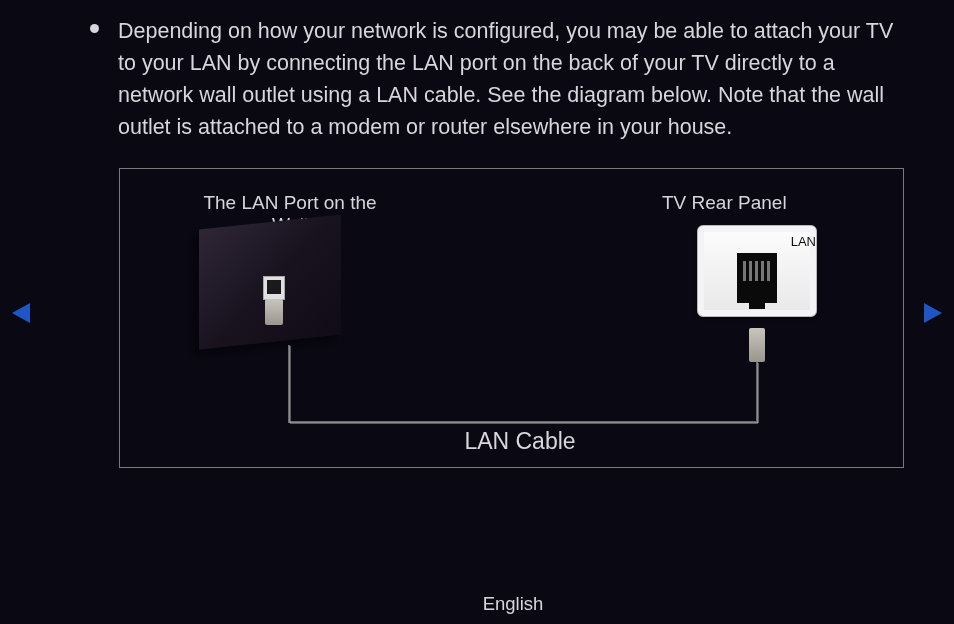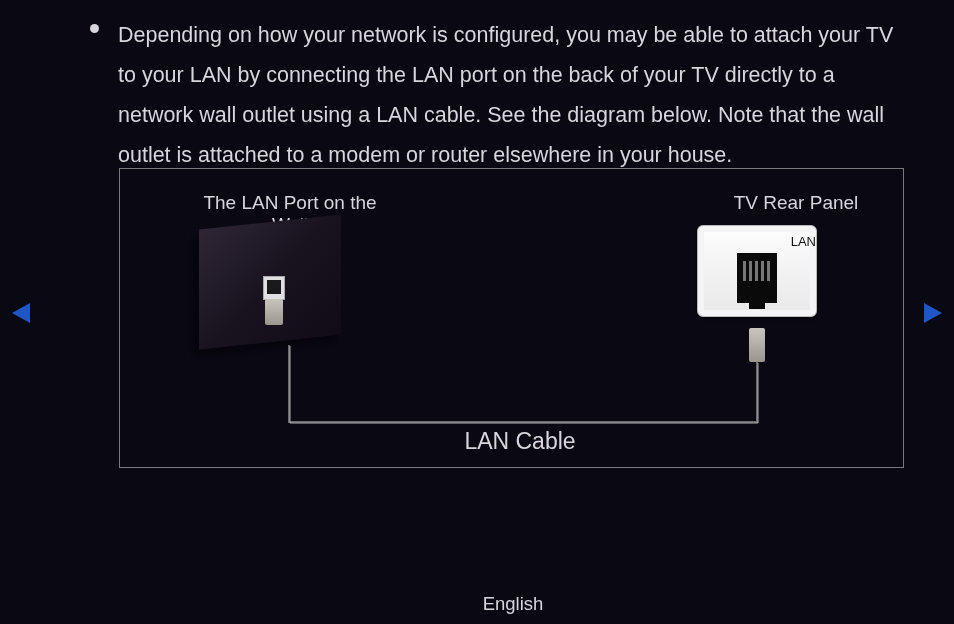--- a/index.html
+++ b/index.html
@@ -24,21 +24,21 @@
       left: 0;
       top: 9px;
       width: 9px;
       height: 9px;
       background: #d8d6dc;
       border-radius: 50%;
     }
     .para {
       margin-left: 28px;
       font-size: 21.5px;
-      line-height: 40px;
+      line-height: 32px;
       max-width: 790px;
     }
     .diagram-frame {
       position: absolute;
       top: 168px;
       left: 119px;
       width: 785px;
       height: 300px;
       border: 1px solid #7a7a7e;
     }
@@ -46,23 +46,22 @@
       position: absolute;
       top: 192px;
       left: 195px;
       width: 190px;
       text-align: center;
       font-size: 19px;
     }
     .label-tv {
       position: absolute;
       top: 192px;
-      left: 706px;
+      left: 662px;
       width: 180px;
-      text-align: center;
       font-size: 19px;
     }
     .label-cable {
       position: absolute;
       top: 428px;
       left: 400px;
       width: 240px;
       text-align: center;
       font-size: 23px;
     }

